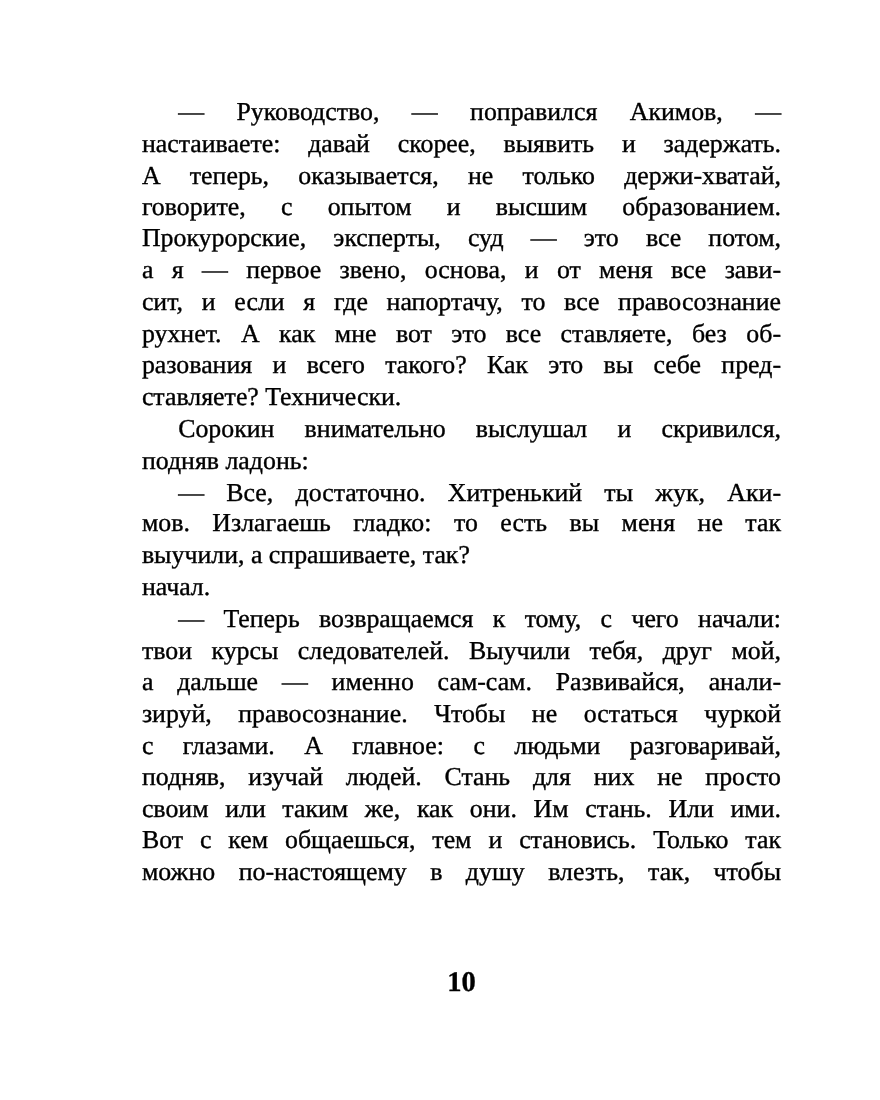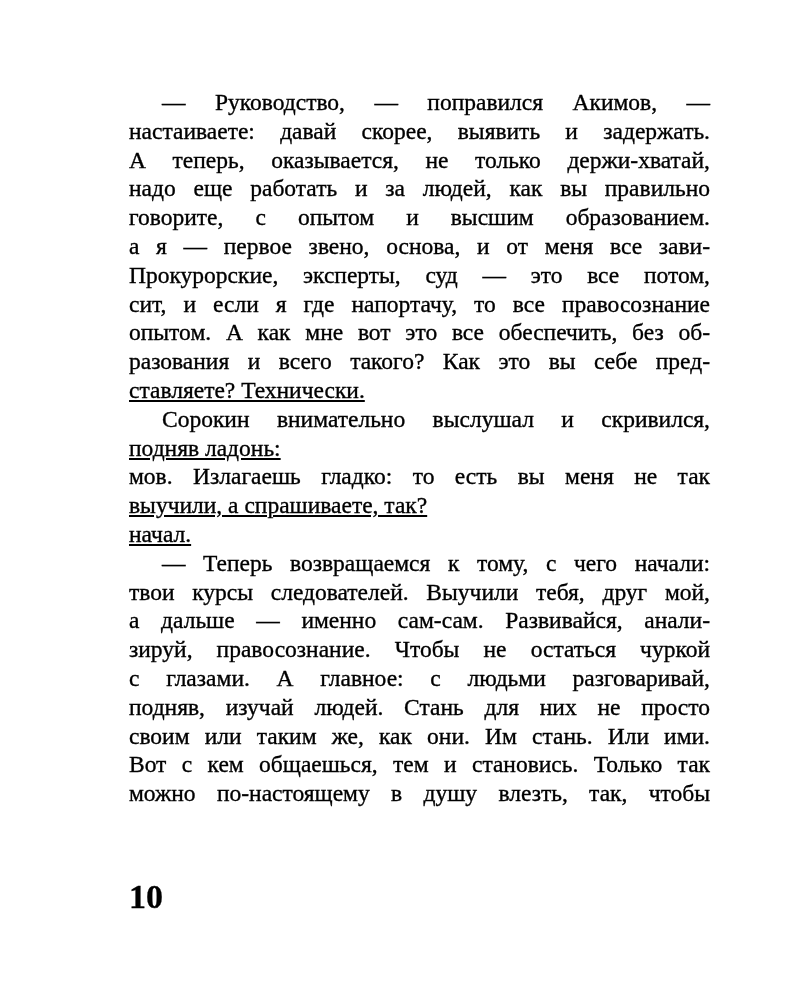--- a/index.html
+++ b/index.html
@@ -32,56 +32,55 @@
     text-align: justify;
     text-align-last: justify;
     white-space: normal;
     -webkit-text-stroke: 0.35px #000;
   }
   .line.first {
     text-indent: 33px;
   }
   .line.no-just {
     text-align-last: left;
-    text-decoration: underline;
   }
   .page-number {
     position: absolute;
     left: 129px;
     top: 878px;
     width: 581px;
-    text-align: left;
-    font-size: 34px;
+    text-align: center;
+    font-size: 26px;
     font-weight: bold;
     -webkit-text-stroke: 0.3px #000;
   }
 </style>
 </head>
 <body>
 
 <div class="page">
   <div class="text-block">
       <div class="paragraph">
         <div class="line first">— Руководство, — поправился Акимов, —</div>
         <div class="line">настаиваете: давай скорее, выявить и задержать.</div>
         <div class="line">А теперь, оказывается, не только держи-хватай,</div>
-        <div class="line">надо еще работать и за людей, как вы правильно</div>
         <div class="line">говорите, с опытом и высшим образованием.</div>
+        <div class="line">Прокурорские, эксперты, суд — это все потом,</div>
         <div class="line">а я — первое звено, основа, и от меня все зави-</div>
-        <div class="line">Прокурорские, эксперты, суд — это все потом,</div>
         <div class="line">сит, и если я где напортачу, то все правосознание</div>
-        <div class="line">опытом. А как мне вот это все обеспечить, без об-</div>
+        <div class="line">рухнет. А как мне вот это все ставляете, без об-</div>
         <div class="line">разования и всего такого? Как это вы себе пред-</div>
         <div class="line no-just">ставляете? Технически.</div>
       </div>
       <div class="paragraph">
         <div class="line first">Сорокин внимательно выслушал и скривился,</div>
         <div class="line no-just">подняв ладонь:</div>
       </div>
       <div class="paragraph">
+        <div class="line first">— Все, достаточно. Хитренький ты жук, Аки-</div>
         <div class="line">мов. Излагаешь гладко: то есть вы меня не так</div>
         <div class="line no-just">выучили, а спрашиваете, так?</div>
       </div>
       <div class="paragraph">
         <div class="line no-just">начал.</div>
       </div>
       <div class="paragraph">
         <div class="line first">— Теперь возвращаемся к тому, с чего начали:</div>
         <div class="line">твои курсы следователей. Выучили тебя, друг мой,</div>
         <div class="line">а дальше — именно сам-сам. Развивайся, анали-</div>

